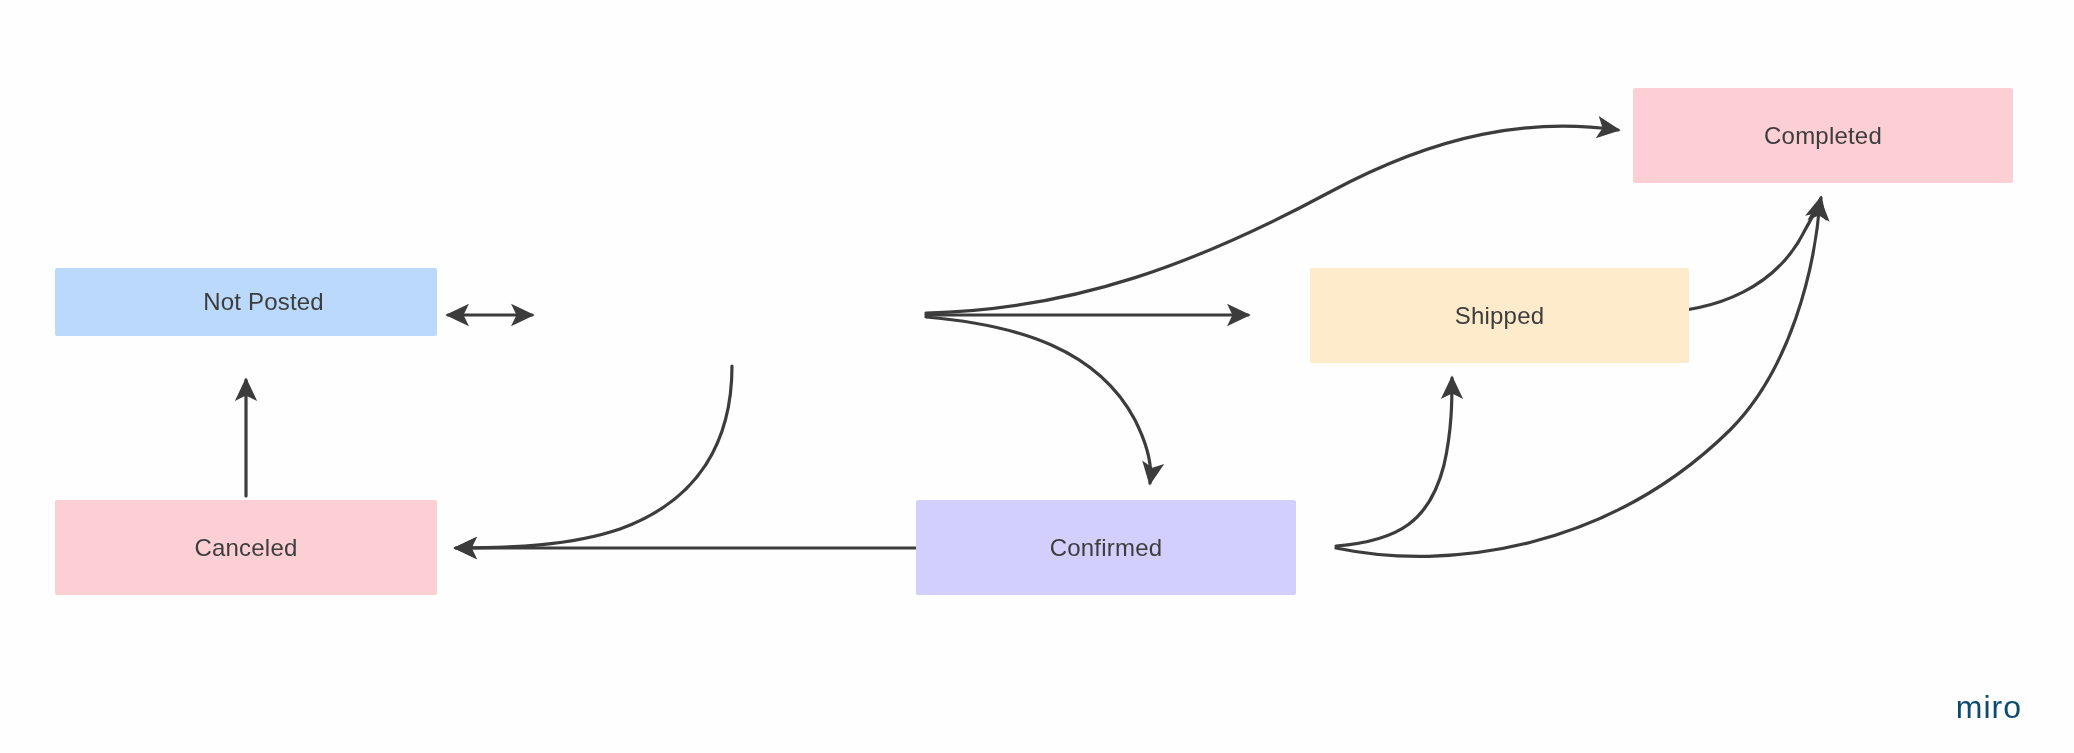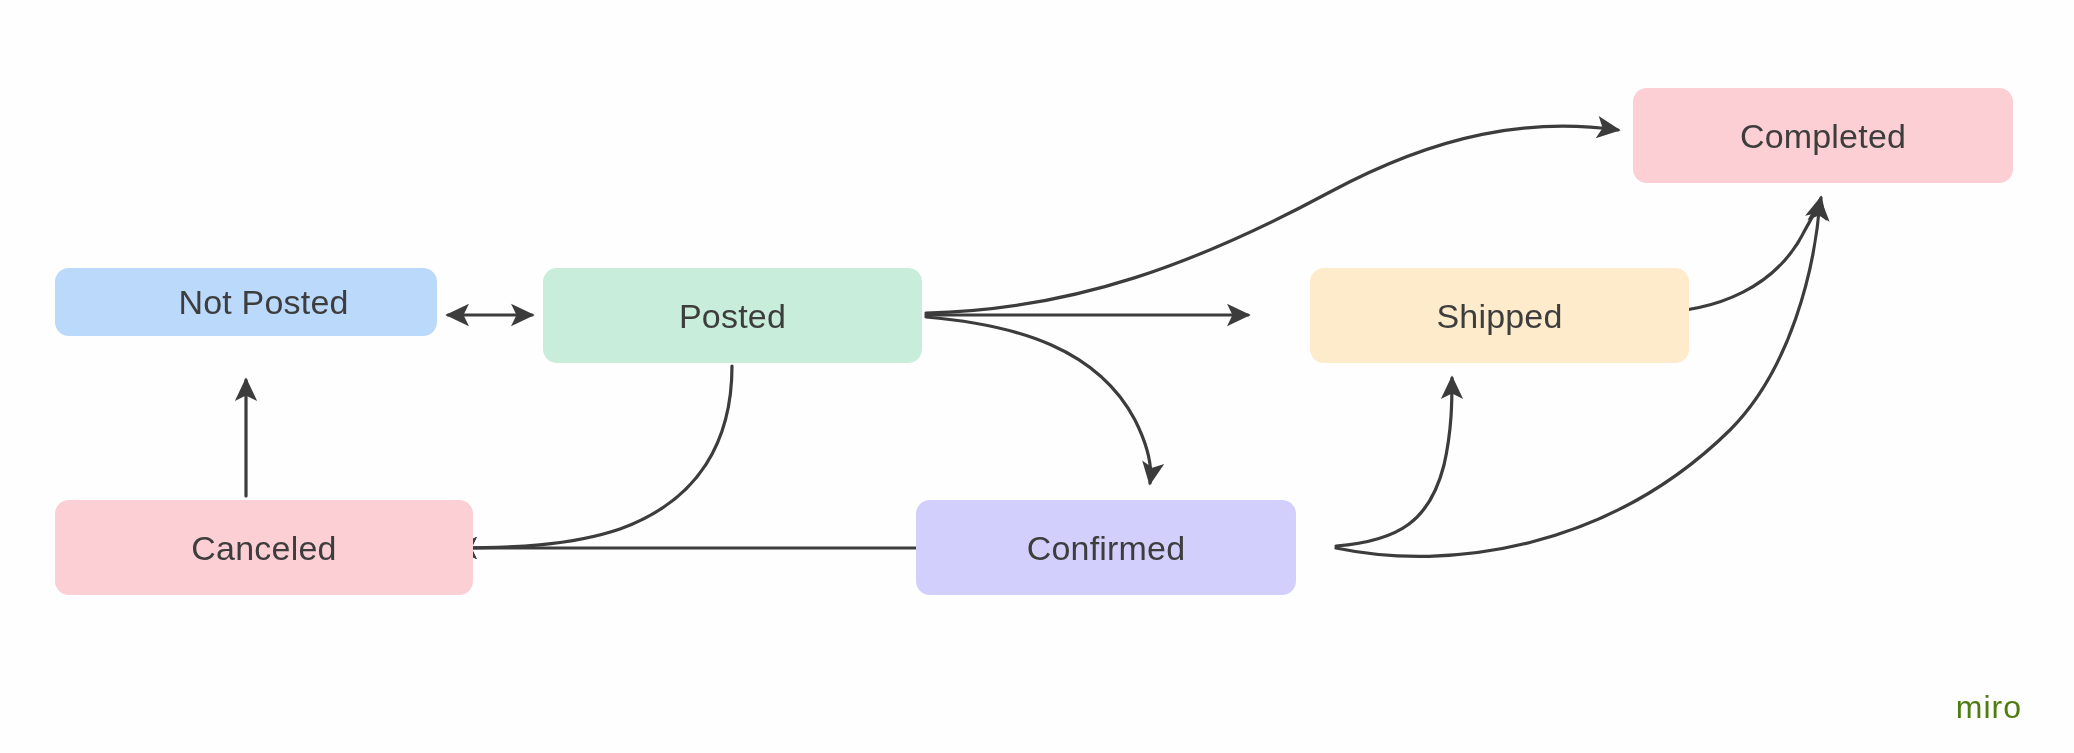--- a/index.html
+++ b/index.html
@@ -20,41 +20,41 @@
   #edges {
     position: absolute;
     left: 0;
     top: 0;
     width: 2074px;
     height: 753px;
   }
   .node {
     position: absolute;
     box-sizing: border-box;
-    border-radius: 14px;
+    border-radius: 2px;
     display: flex;
     align-items: center;
     justify-content: center;
-    font-size: 34px;
+    font-size: 24px;
     color: #3d3d3d;
     font-family: "Liberation Sans", sans-serif;
     letter-spacing: 0.2px;
     z-index: 2;
     user-select: none;
   }
   .node-label {
     pointer-events: none;
     line-height: 1;
   }
   #watermark {
     position: absolute;
     right: 52px;
     bottom: 27px;
     font-size: 32px;
-    color: #4d7c0f;
+    color: #0c4a6e;
     font-family: "Liberation Sans", sans-serif;
     letter-spacing: 1px;
     z-index: 3;
   }
 </style>
 </head>
 <body>
 
 <div id="canvas">
 
@@ -87,35 +87,32 @@
 
       <path d="M 246 496 L 246 380" marker-end="url(#ah)"></path>
 
     </g>
   </svg>
 
   <div class="node" style="left:55px; top:268px; width:382px; height:68px; background:#bad9fb;padding-left:35px;">
     <span class="node-label">Not Posted</span>
   </div>
 
-  <div class="node" style="left:543px; top:268px; width:379px; height:95px; background:#c8eedb;">
-    <span class="node-label">Posted</span>
-  </div>
 
   <div class="node" style="left:1633px; top:88px; width:380px; height:95px; background:#fbcfd3;">
     <span class="node-label">Completed</span>
   </div>
 
   <div class="node" style="left:1262px; top:268px; width:379px; height:95px; background:#fdebcb;margin-left:48px;">
     <span class="node-label">Shipped</span>
   </div>
 
   <div class="node" style="left:916px; top:500px; width:380px; height:95px; background:#d3cffd;">
     <span class="node-label">Confirmed</span>
   </div>
 
-  <div class="node" style="left:55px; top:500px; width:418px; height:95px; background:#fbcfd3;">
+  <div class="node" style="left:55px; top:500px; width:382px; height:95px; background:#fbcfd3;">
     <span class="node-label">Canceled</span>
   </div>
 
   <div id="watermark">miro</div>
 
 </div>
 
 </body></html>

